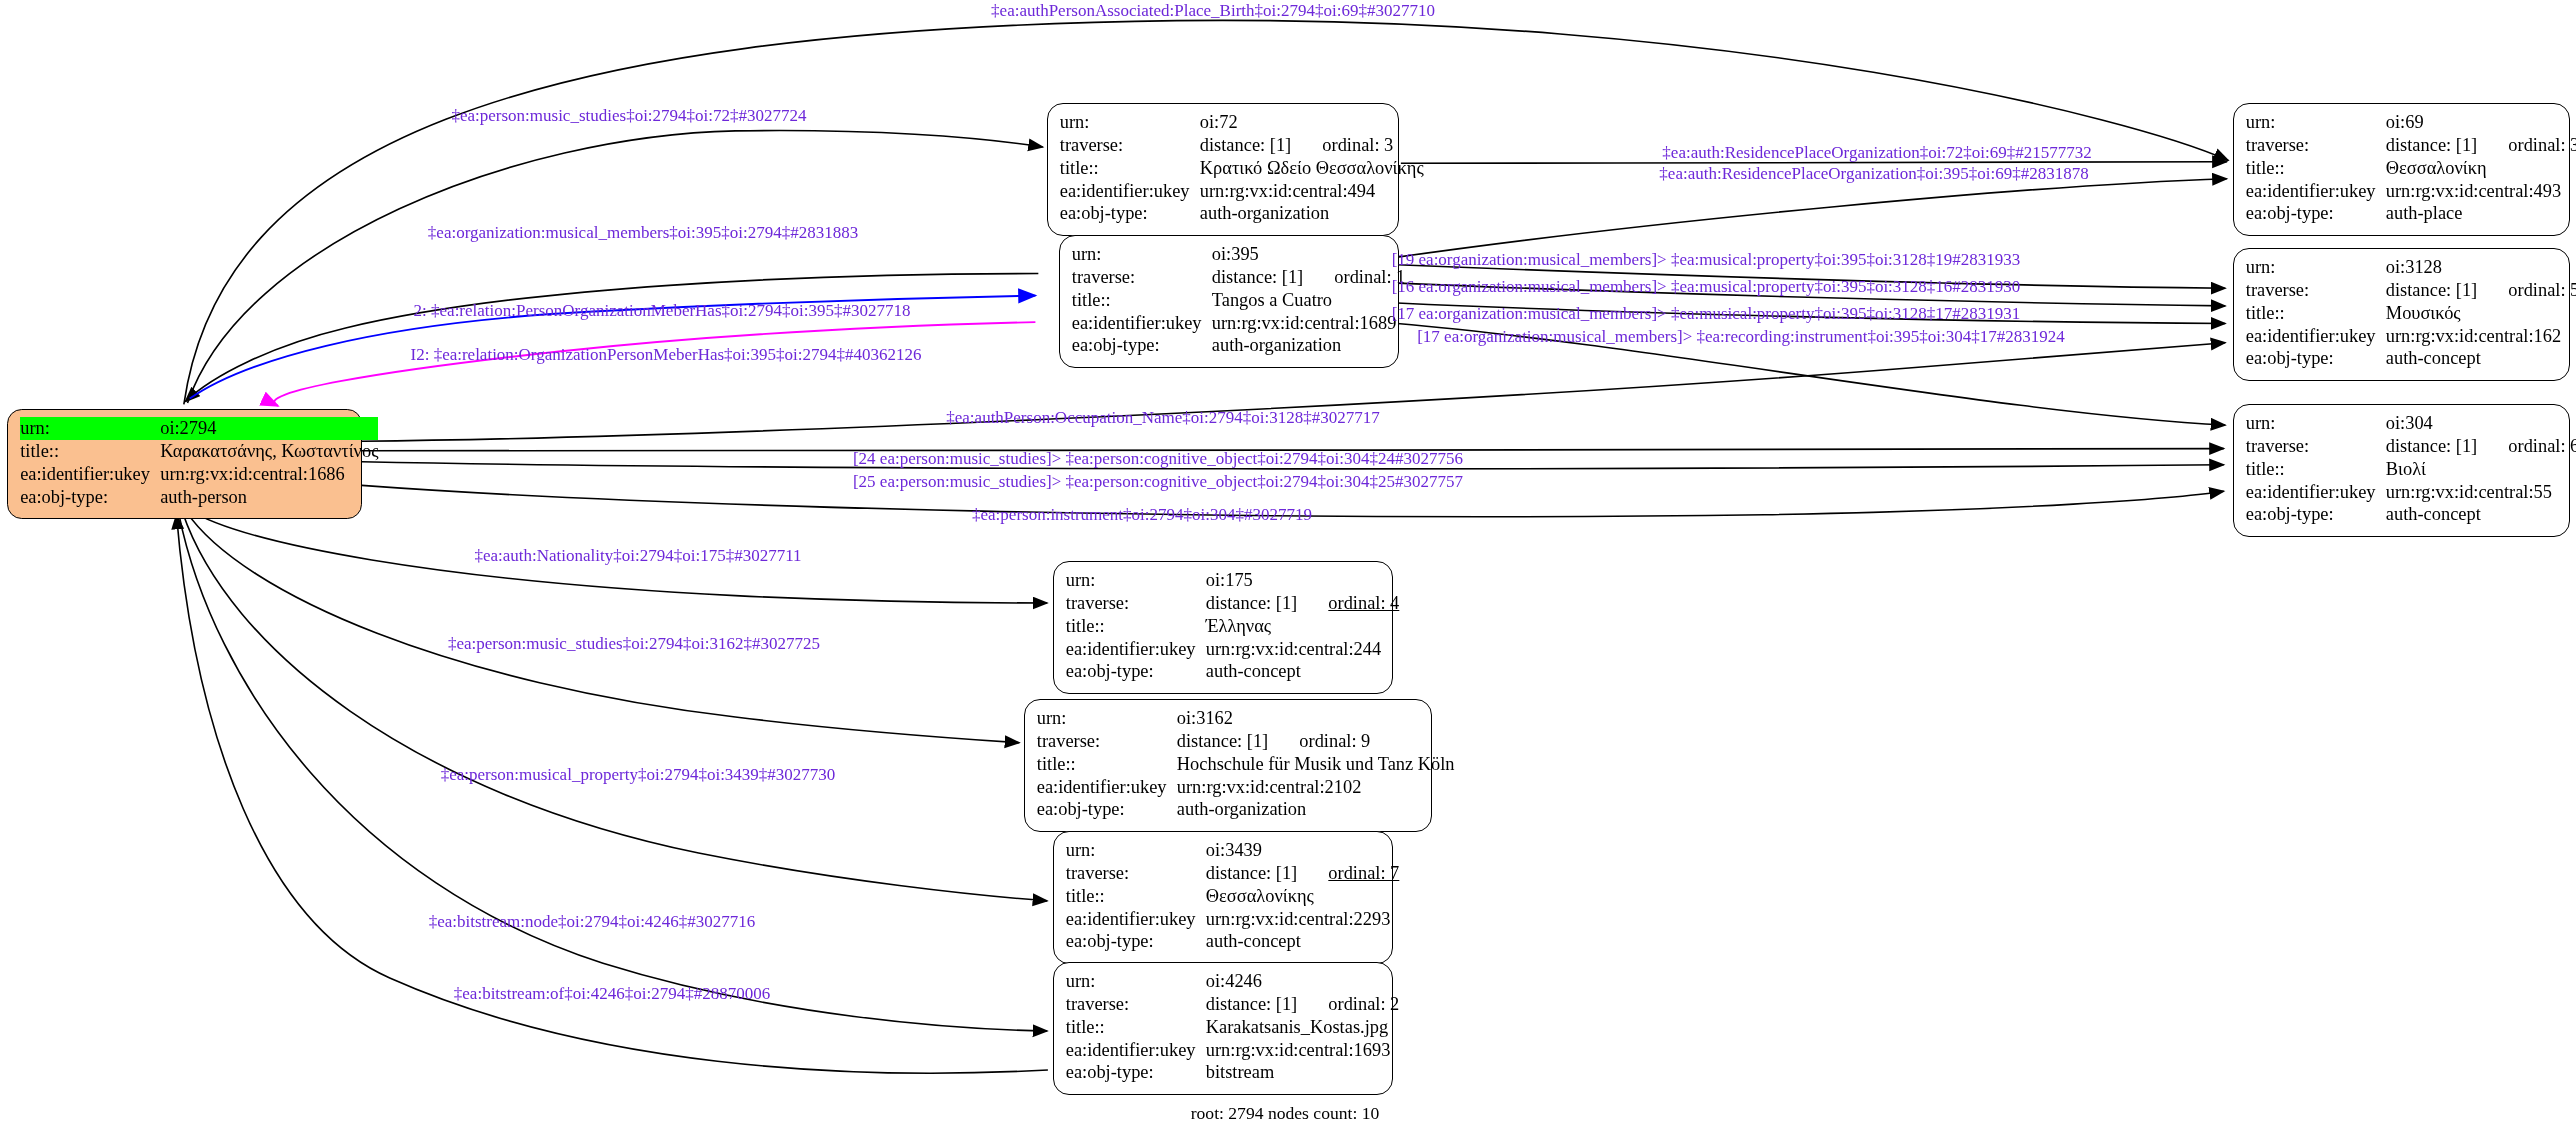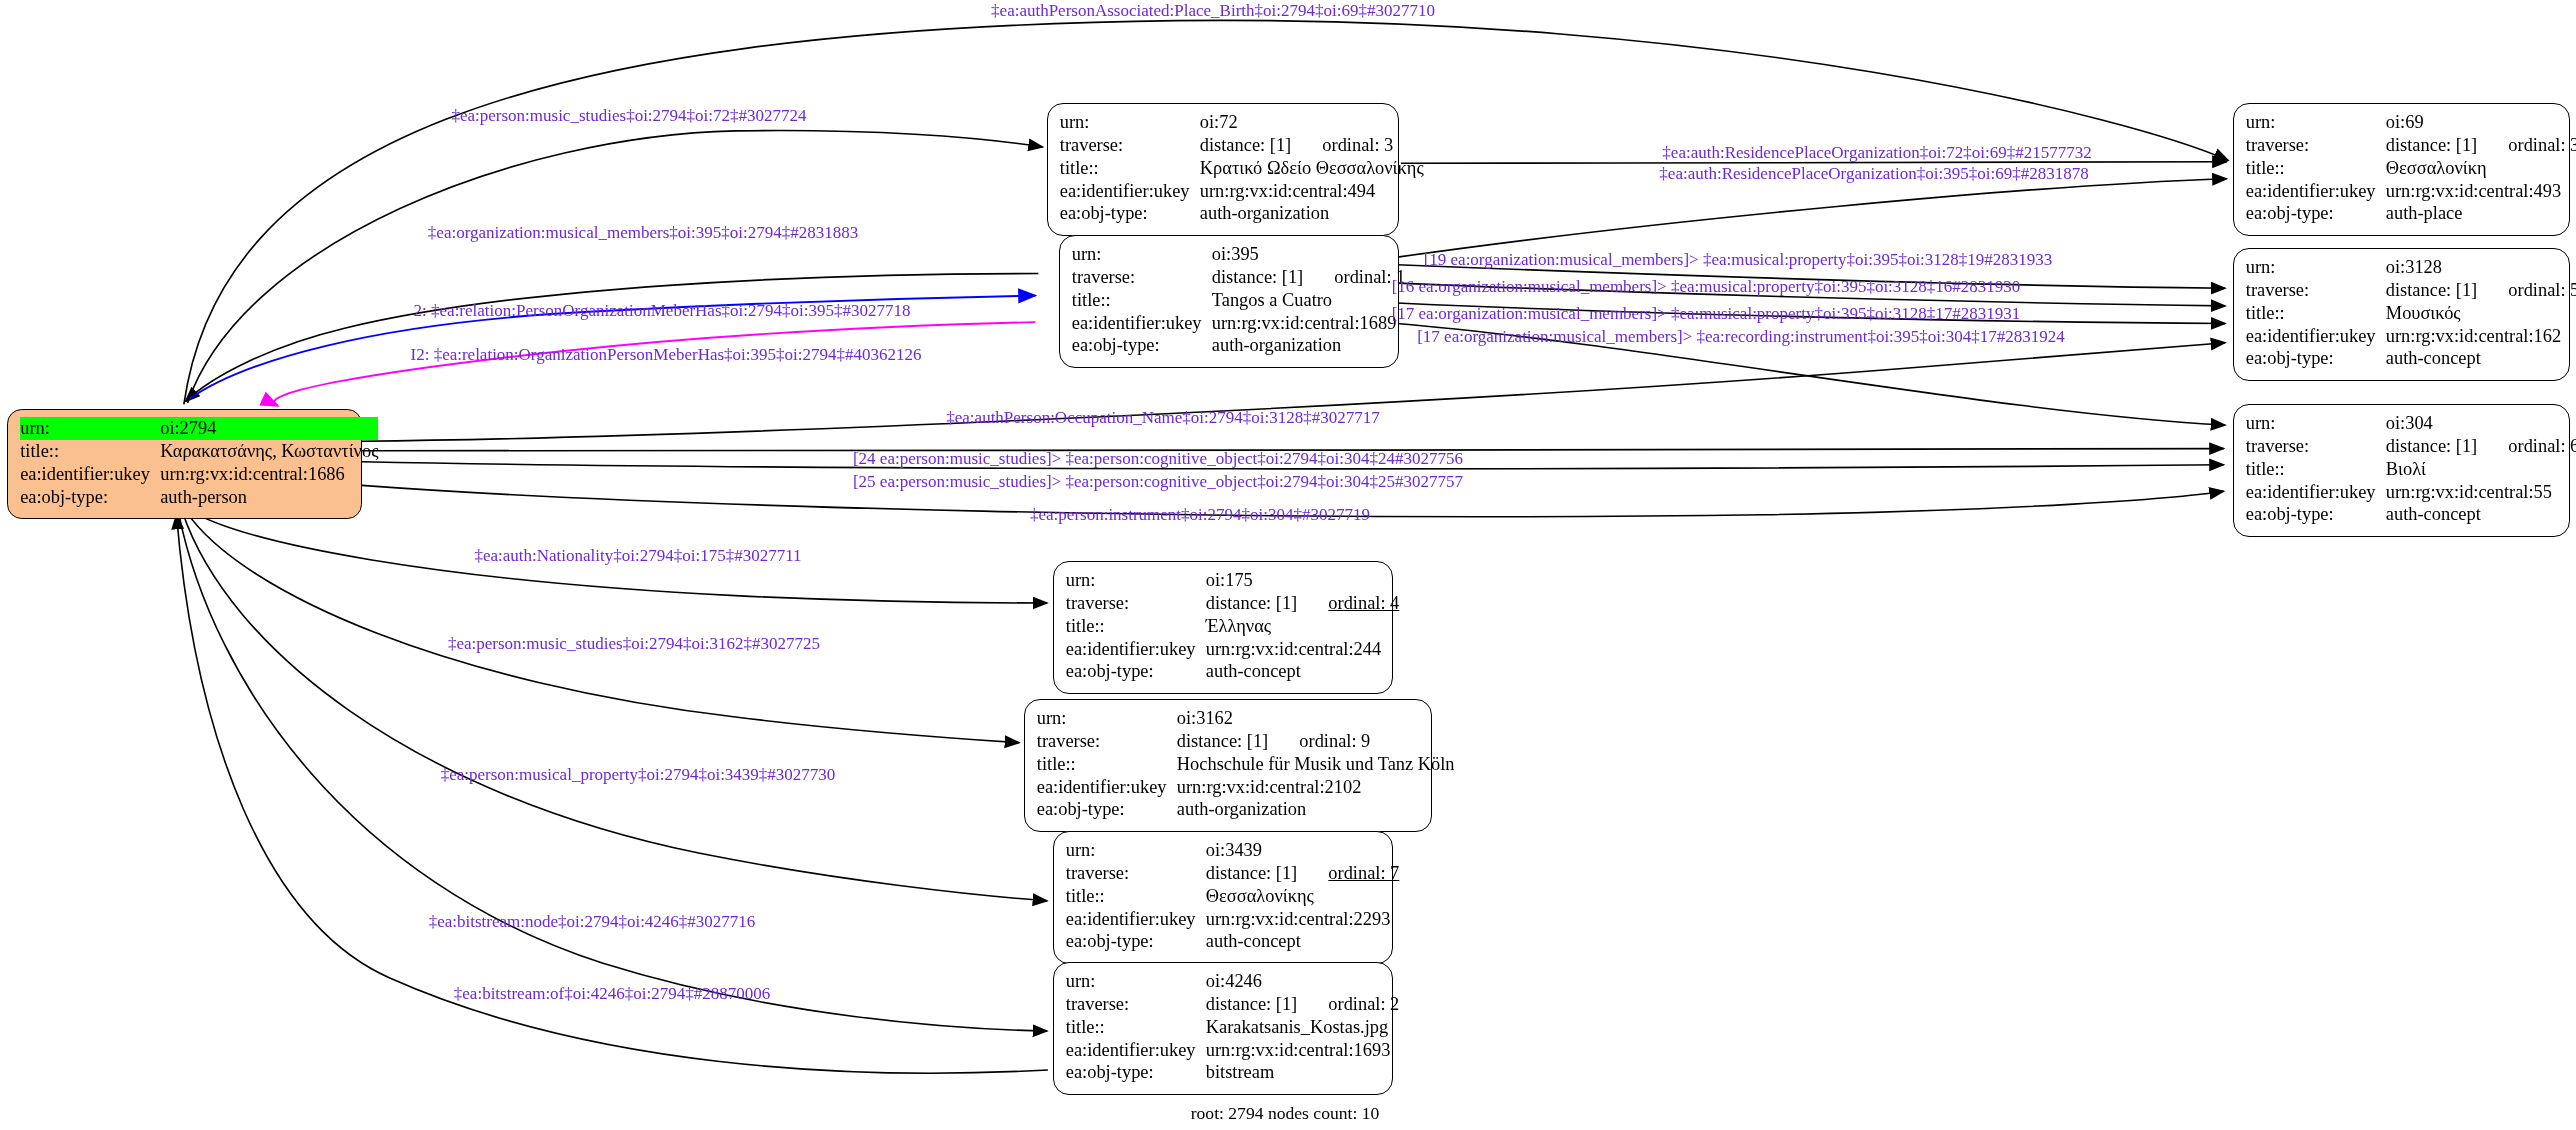--- a/index.html
+++ b/index.html
@@ -429,28 +429,28 @@
       </table>
   </div>
 
   <div class="elabel" style="left:1213px; top:2.2px;">‡ea:authPersonAssociated:Place_Birth‡oi:2794‡oi:69‡#3027710</div>
   <div class="elabel" style="left:629px;  top:107px;">‡ea:person:music_studies‡oi:2794‡oi:72‡#3027724</div>
   <div class="elabel" style="left:1877px; top:144px;">‡ea:auth:ResidencePlaceOrganization‡oi:72‡oi:69‡#21577732</div>
   <div class="elabel" style="left:1874px; top:165px;">‡ea:auth:ResidencePlaceOrganization‡oi:395‡oi:69‡#2831878</div>
   <div class="elabel" style="left:643px;  top:224px;">‡ea:organization:musical_members‡oi:395‡oi:2794‡#2831883</div>
   <div class="elabel" style="left:662px;  top:302px;">2: ‡ea:relation:PersonOrganizationMeberHas‡oi:2794‡oi:395‡#3027718</div>
   <div class="elabel" style="left:666px;  top:346px;text-align:right;">I2: ‡ea:relation:OrganizationPersonMeberHas‡oi:395‡oi:2794‡#40362126</div>
-  <div class="elabel" style="left:1706px; top:251px;margin-left:32px;">[19 ea:organization:musical_members]&gt; ‡ea:musical:property‡oi:395‡oi:3128‡19#2831933</div>
+  <div class="elabel" style="left:1706px; top:251px;">[19 ea:organization:musical_members]&gt; ‡ea:musical:property‡oi:395‡oi:3128‡19#2831933</div>
   <div class="elabel" style="left:1706px; top:278px;">[16 ea:organization:musical_members]&gt; ‡ea:musical:property‡oi:395‡oi:3128‡16#2831930</div>
   <div class="elabel" style="left:1706px; top:305px;">[17 ea:organization:musical_members]&gt; ‡ea:musical:property‡oi:395‡oi:3128‡17#2831931</div>
   <div class="elabel" style="left:1741px; top:328px;">[17 ea:organization:musical_members]&gt; ‡ea:recording:instrument‡oi:395‡oi:304‡17#2831924</div>
   <div class="elabel" style="left:1163px; top:409px;">‡ea:authPerson:Occupation_Name‡oi:2794‡oi:3128‡#3027717</div>
   <div class="elabel" style="left:1158px; top:450px;text-align:right;">[24 ea:person:music_studies]&gt; ‡ea:person:cognitive_object‡oi:2794‡oi:304‡24#3027756</div>
   <div class="elabel" style="left:1158px; top:473px;">[25 ea:person:music_studies]&gt; ‡ea:person:cognitive_object‡oi:2794‡oi:304‡25#3027757</div>
-  <div class="elabel" style="left:1200px; top:506px;">‡ea:person:instrument‡oi:2794‡oi:304‡#3027719</div>
+  <div class="elabel" style="left:1142px; top:506px;">‡ea:person:instrument‡oi:2794‡oi:304‡#3027719</div>
   <div class="elabel" style="left:638px;  top:547px;">‡ea:auth:Nationality‡oi:2794‡oi:175‡#3027711</div>
   <div class="elabel" style="left:634px;  top:635px;">‡ea:person:music_studies‡oi:2794‡oi:3162‡#3027725</div>
   <div class="elabel" style="left:638px;  top:766px;">‡ea:person:musical_property‡oi:2794‡oi:3439‡#3027730</div>
   <div class="elabel" style="left:592px;  top:913px;">‡ea:bitstream:node‡oi:2794‡oi:4246‡#3027716</div>
   <div class="elabel" style="left:612px;  top:985px;">‡ea:bitstream:of‡oi:4246‡oi:2794‡#28870006</div>
 
   <div class="footer" style="left:1285px; top:1103px;">root: 2794 nodes count: 10</div>
 
 </div>
 

